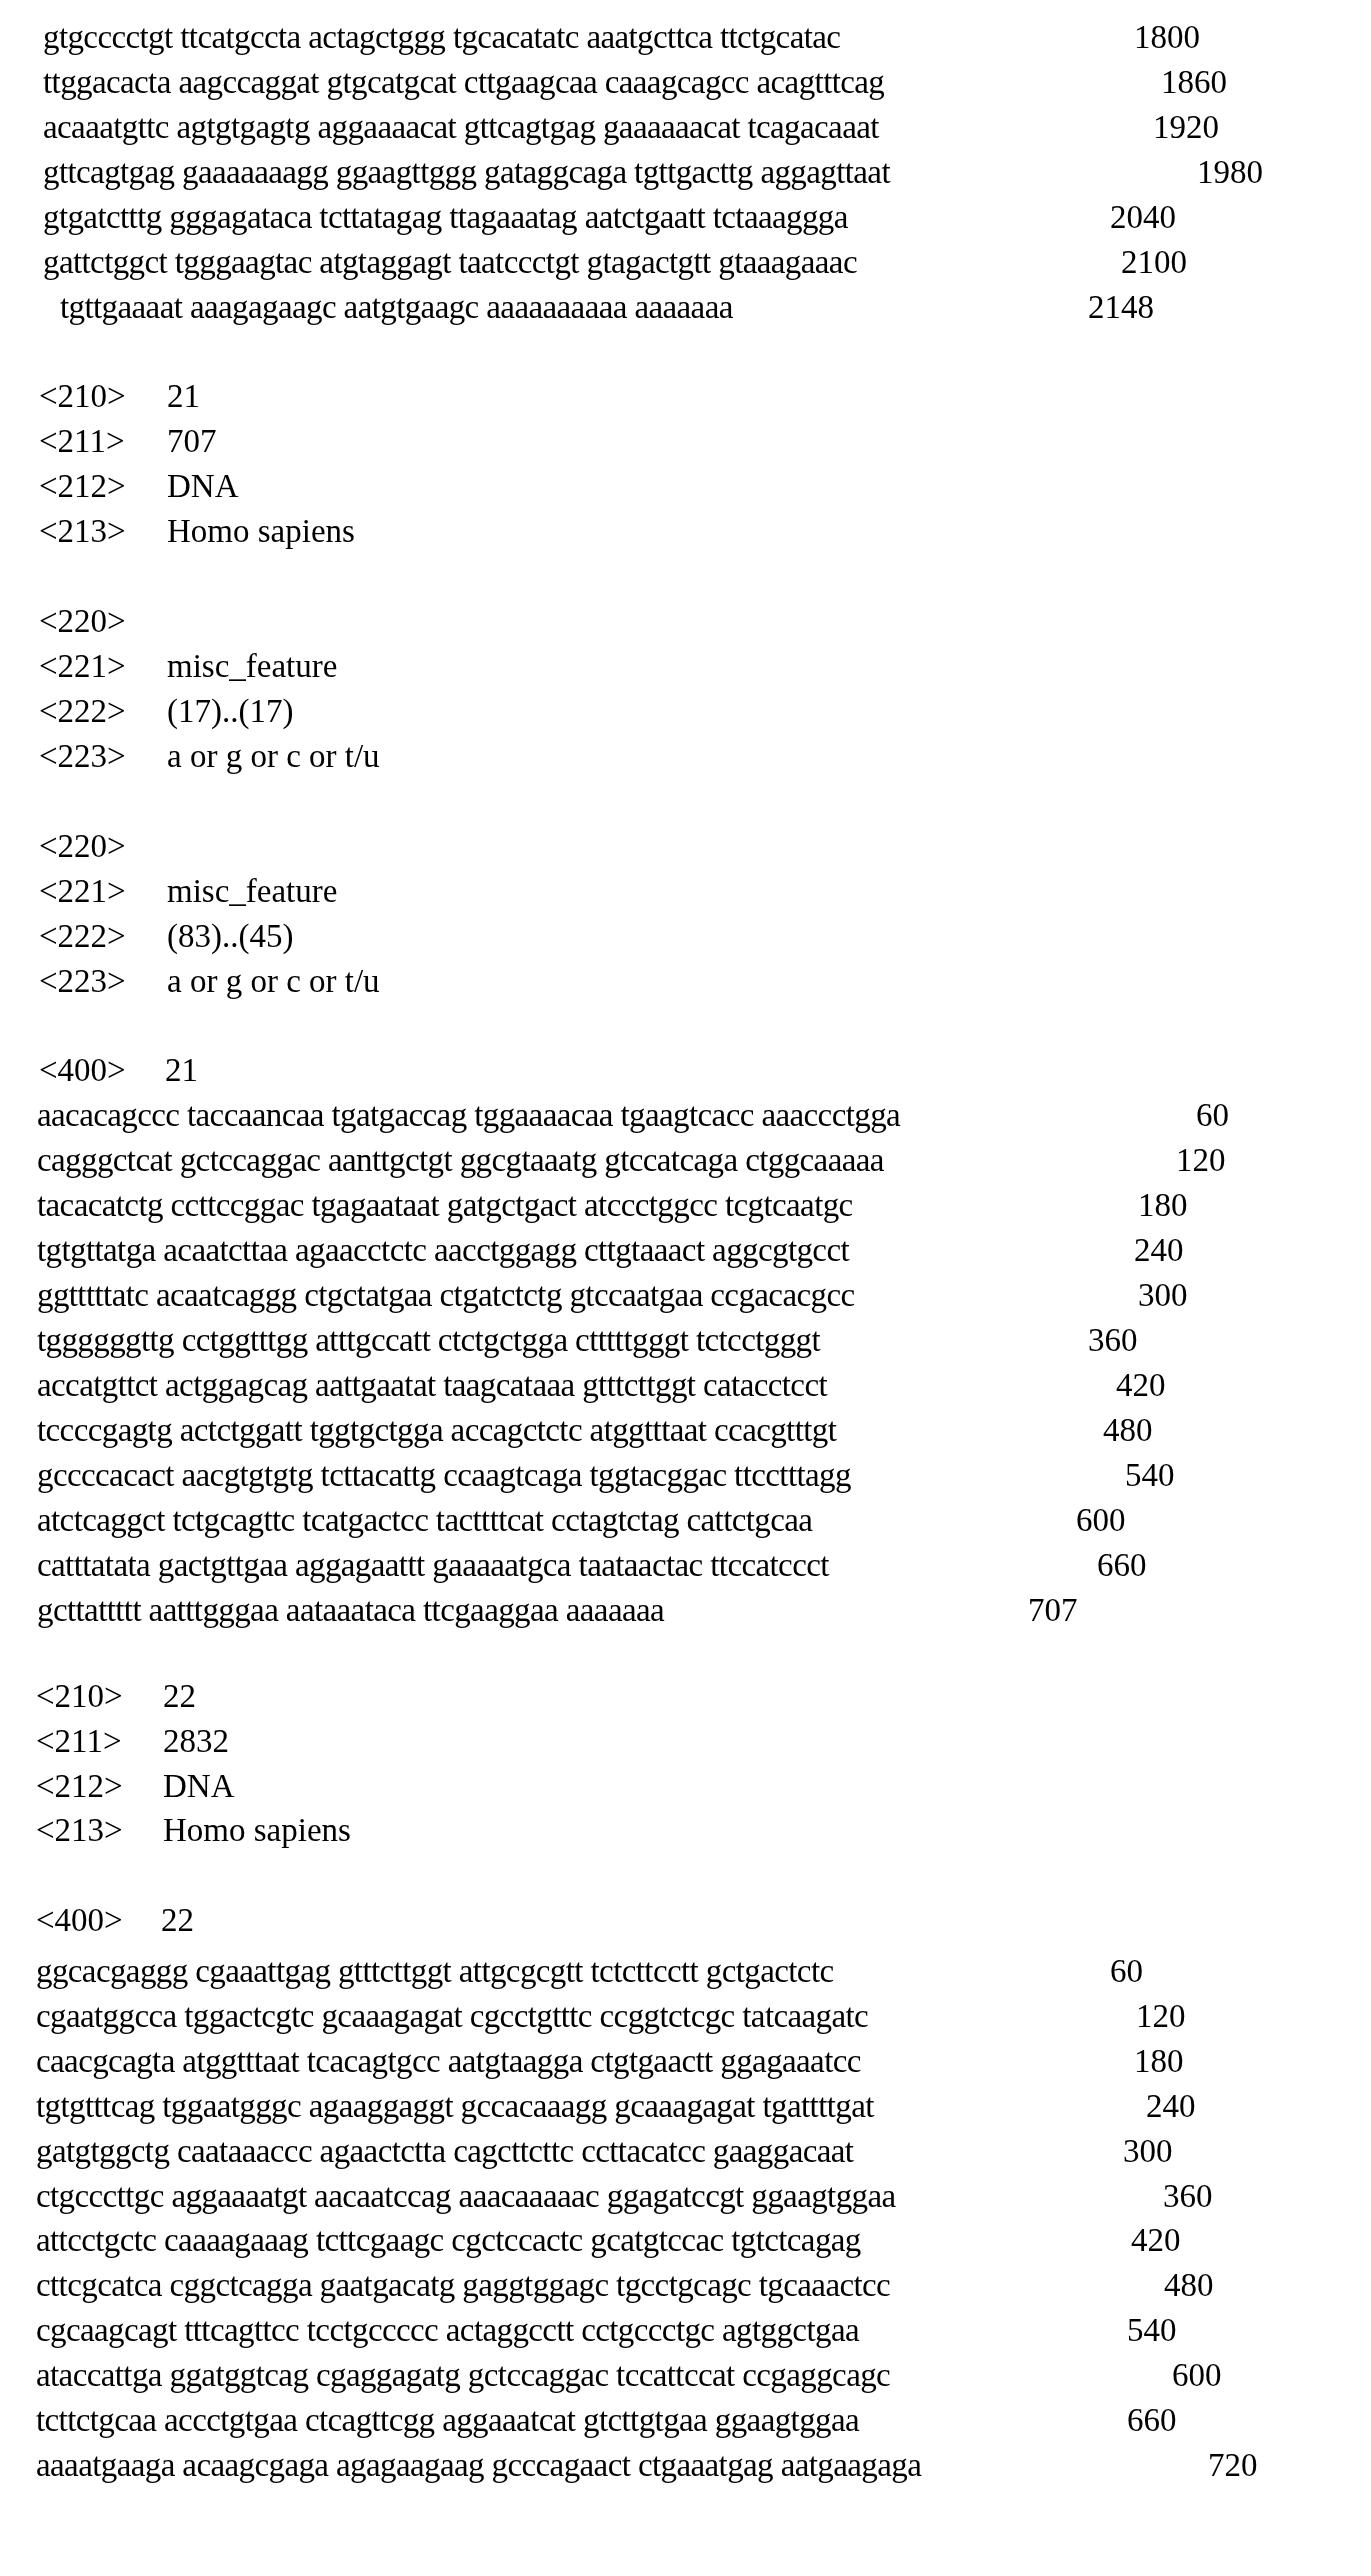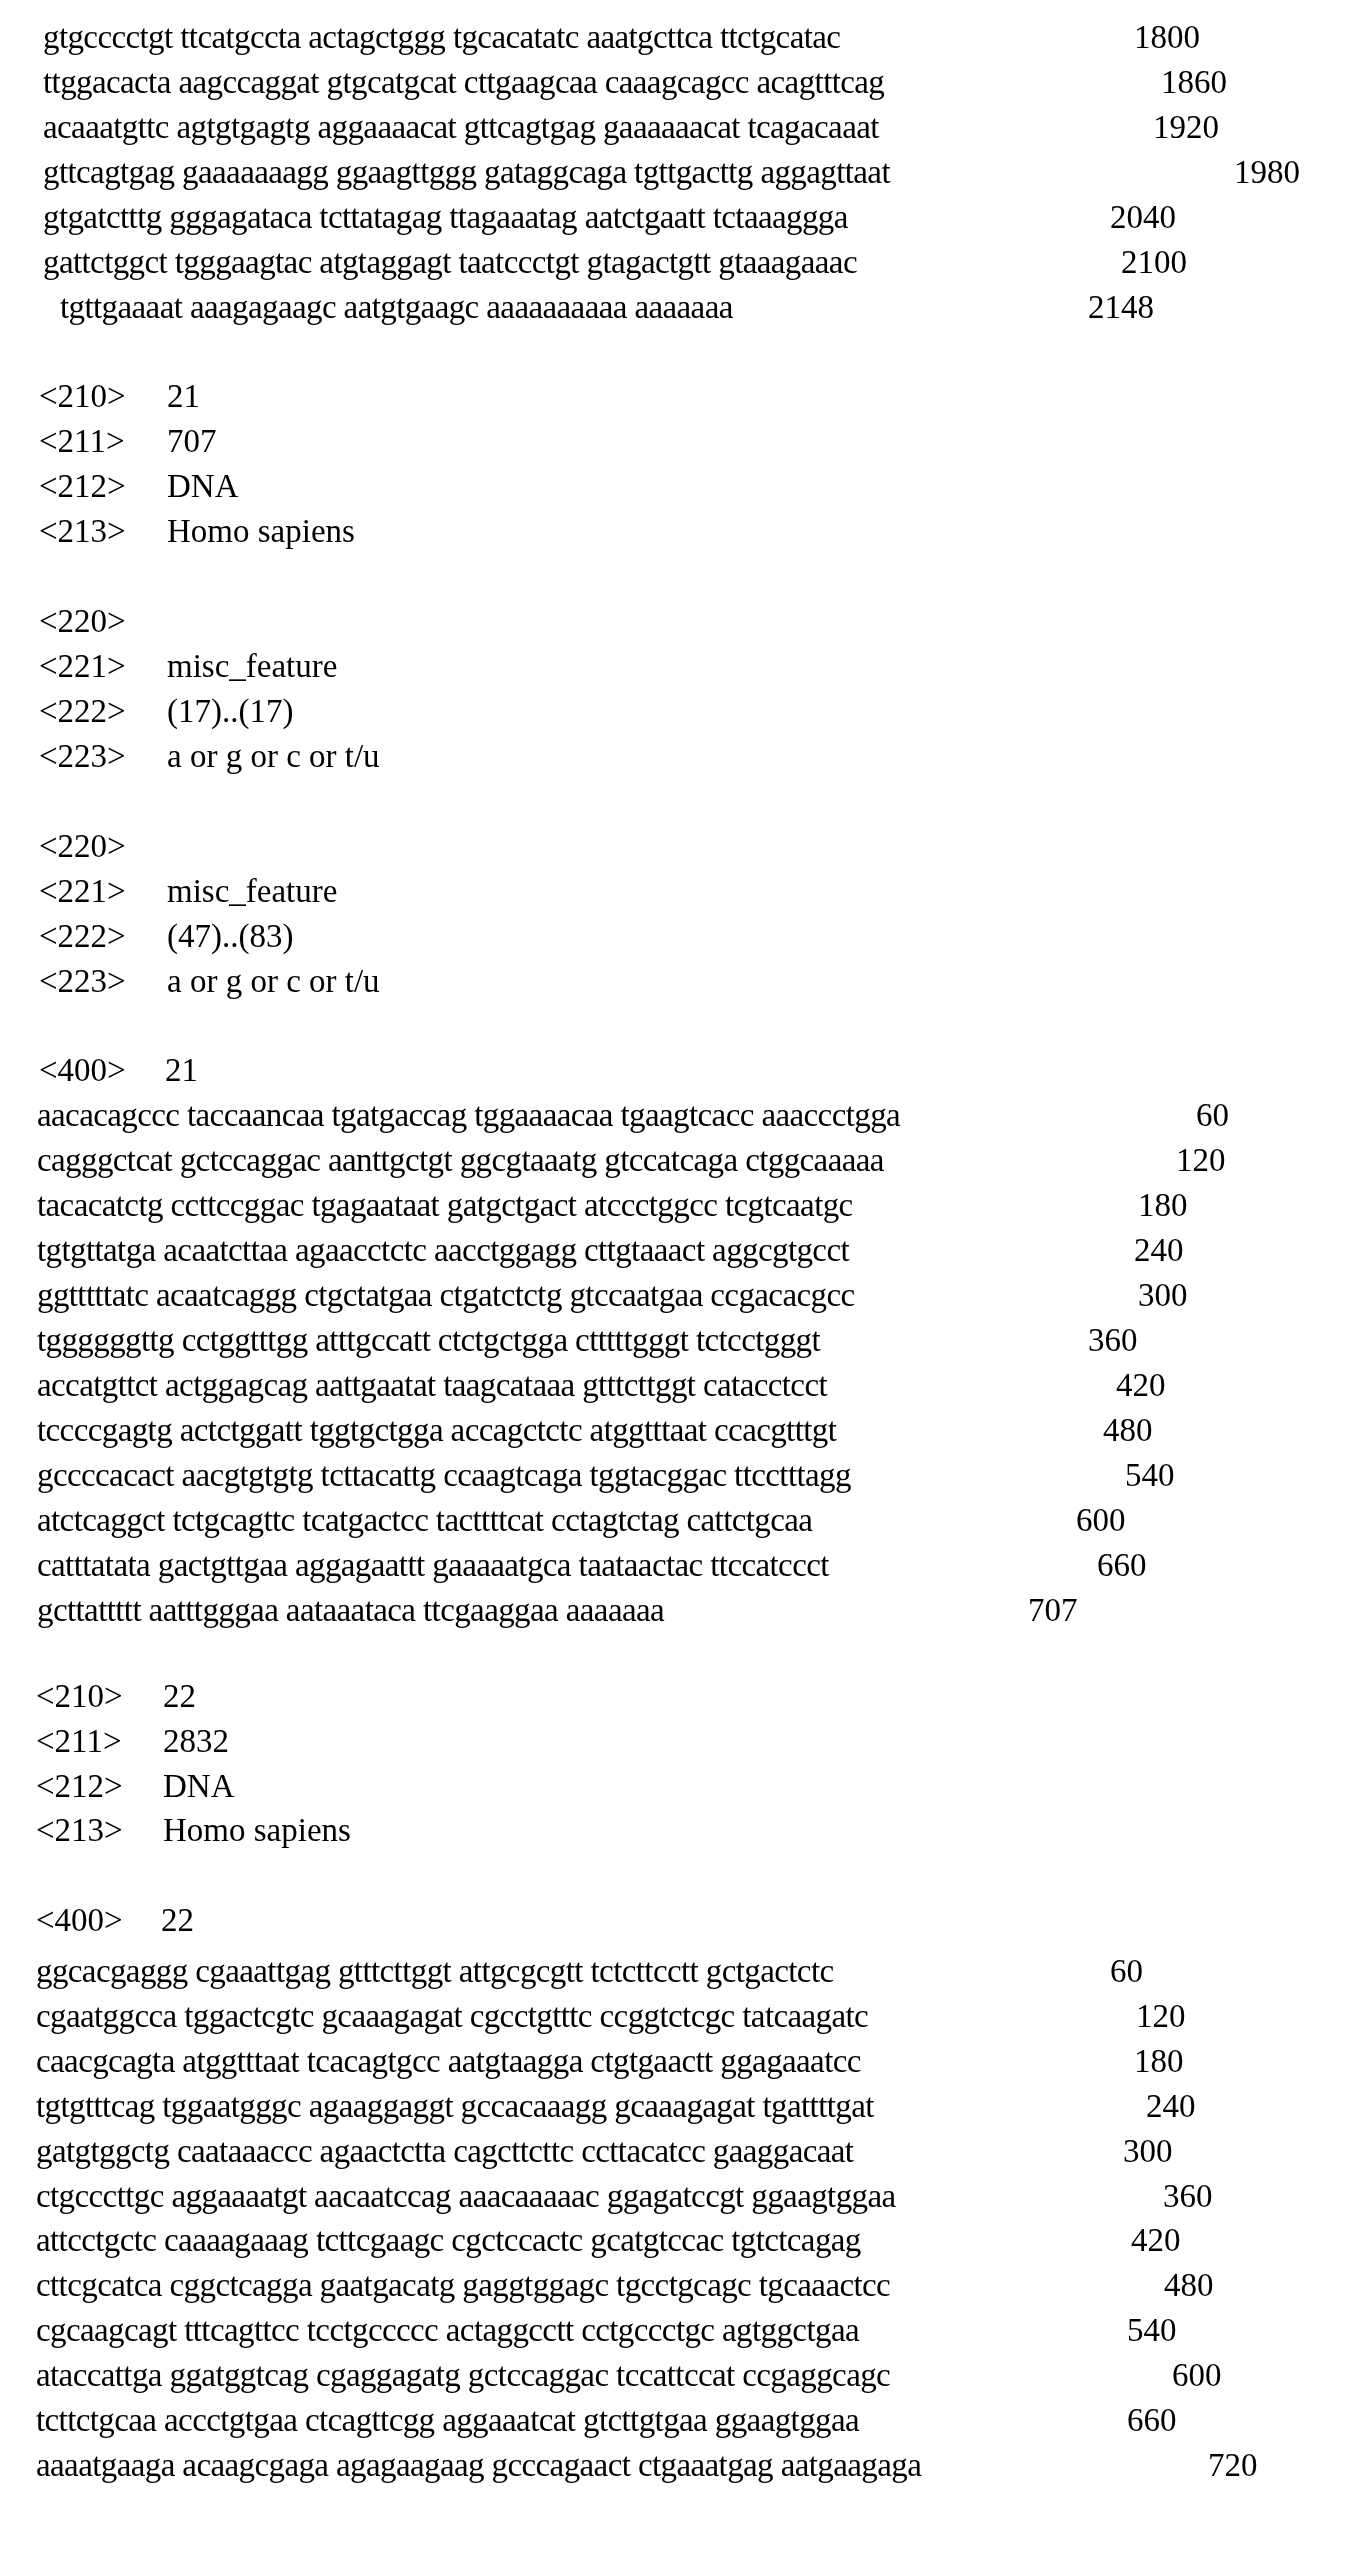--- a/index.html
+++ b/index.html
@@ -61,21 +61,21 @@
     <div class="line" style="top:60px">
       <span class="seq" style="left:43px">ttggacacta aagccaggat gtgcatgcat cttgaagcaa caaagcagcc acagtttcag</span>
       <span class="pos" style="left:1161px">1860</span>
     </div>
     <div class="line" style="top:105px">
       <span class="seq" style="left:43px">acaaatgttc agtgtgagtg aggaaaacat gttcagtgag gaaaaaacat tcagacaaat</span>
       <span class="pos" style="left:1153px">1920</span>
     </div>
     <div class="line" style="top:150px">
       <span class="seq" style="left:43px">gttcagtgag gaaaaaaagg ggaagttggg gataggcaga tgttgacttg aggagttaat</span>
-      <span class="pos" style="left:1234px">1980</span>
+      <span class="pos" style="left:1197px">1980</span>
     </div>
     <div class="line" style="top:195px">
       <span class="seq" style="left:43px">gtgatctttg gggagataca tcttatagag ttagaaatag aatctgaatt tctaaaggga</span>
       <span class="pos" style="left:1110px">2040</span>
     </div>
     <div class="line" style="top:240px">
       <span class="seq" style="left:43px">gattctggct tgggaagtac atgtaggagt taatccctgt gtagactgtt gtaaagaaac</span>
       <span class="pos" style="left:1121px">2100</span>
     </div>
     <div class="line" style="top:285px">
@@ -126,21 +126,21 @@
     <div class="line" style="top:824px">
       <span class="tag" style="left:39px">&lt;220&gt;</span>
       <span class="val" style="left:167px"></span>
     </div>
     <div class="line" style="top:869px">
       <span class="tag" style="left:39px">&lt;221&gt;</span>
       <span class="val" style="left:167px">misc_feature</span>
     </div>
     <div class="line" style="top:914px">
       <span class="tag" style="left:39px">&lt;222&gt;</span>
-      <span class="val" style="left:167px">(47)..(83)</span>
+      <span class="val" style="left:167px">(83)..(45)</span>
     </div>
     <div class="line" style="top:959px">
       <span class="tag" style="left:39px">&lt;223&gt;</span>
       <span class="val" style="left:167px">a or g or c or t/u</span>
     </div>
   </div>
 
   <div>
     <div class="line" style="top:1048px">
       <span class="tag" style="left:39px">&lt;400&gt;</span>

